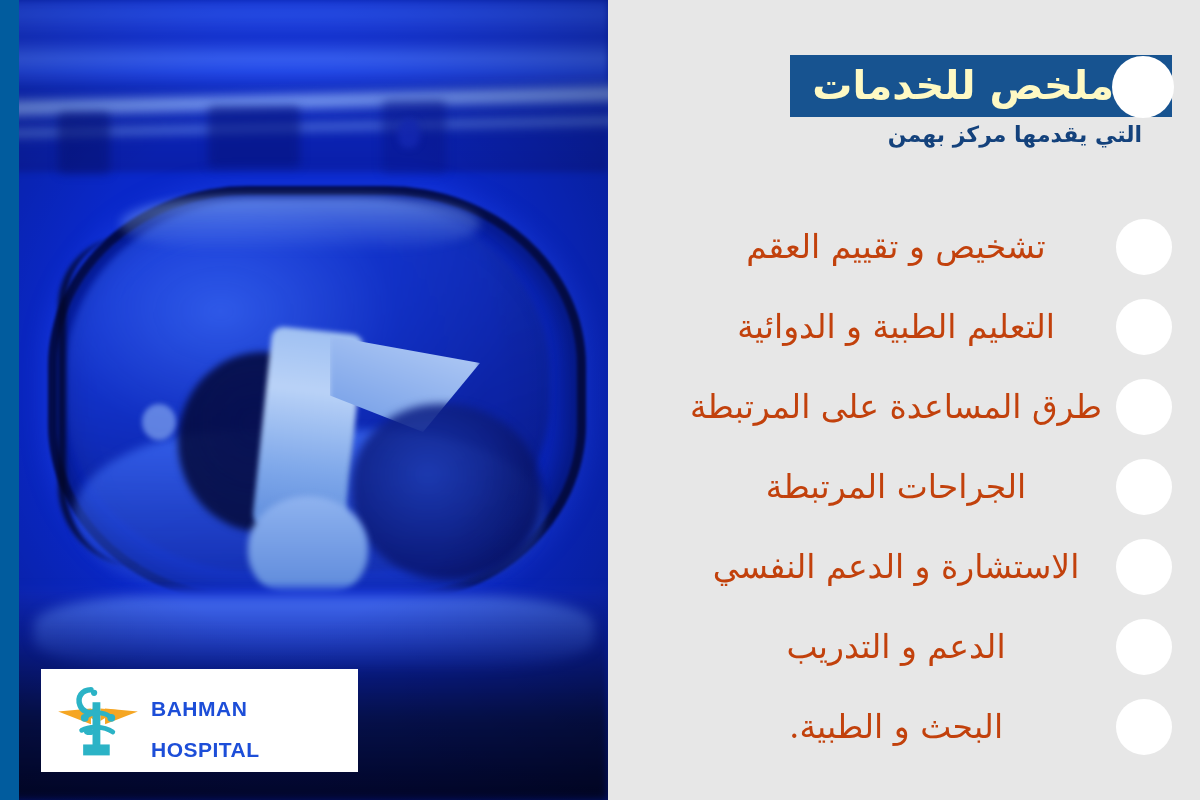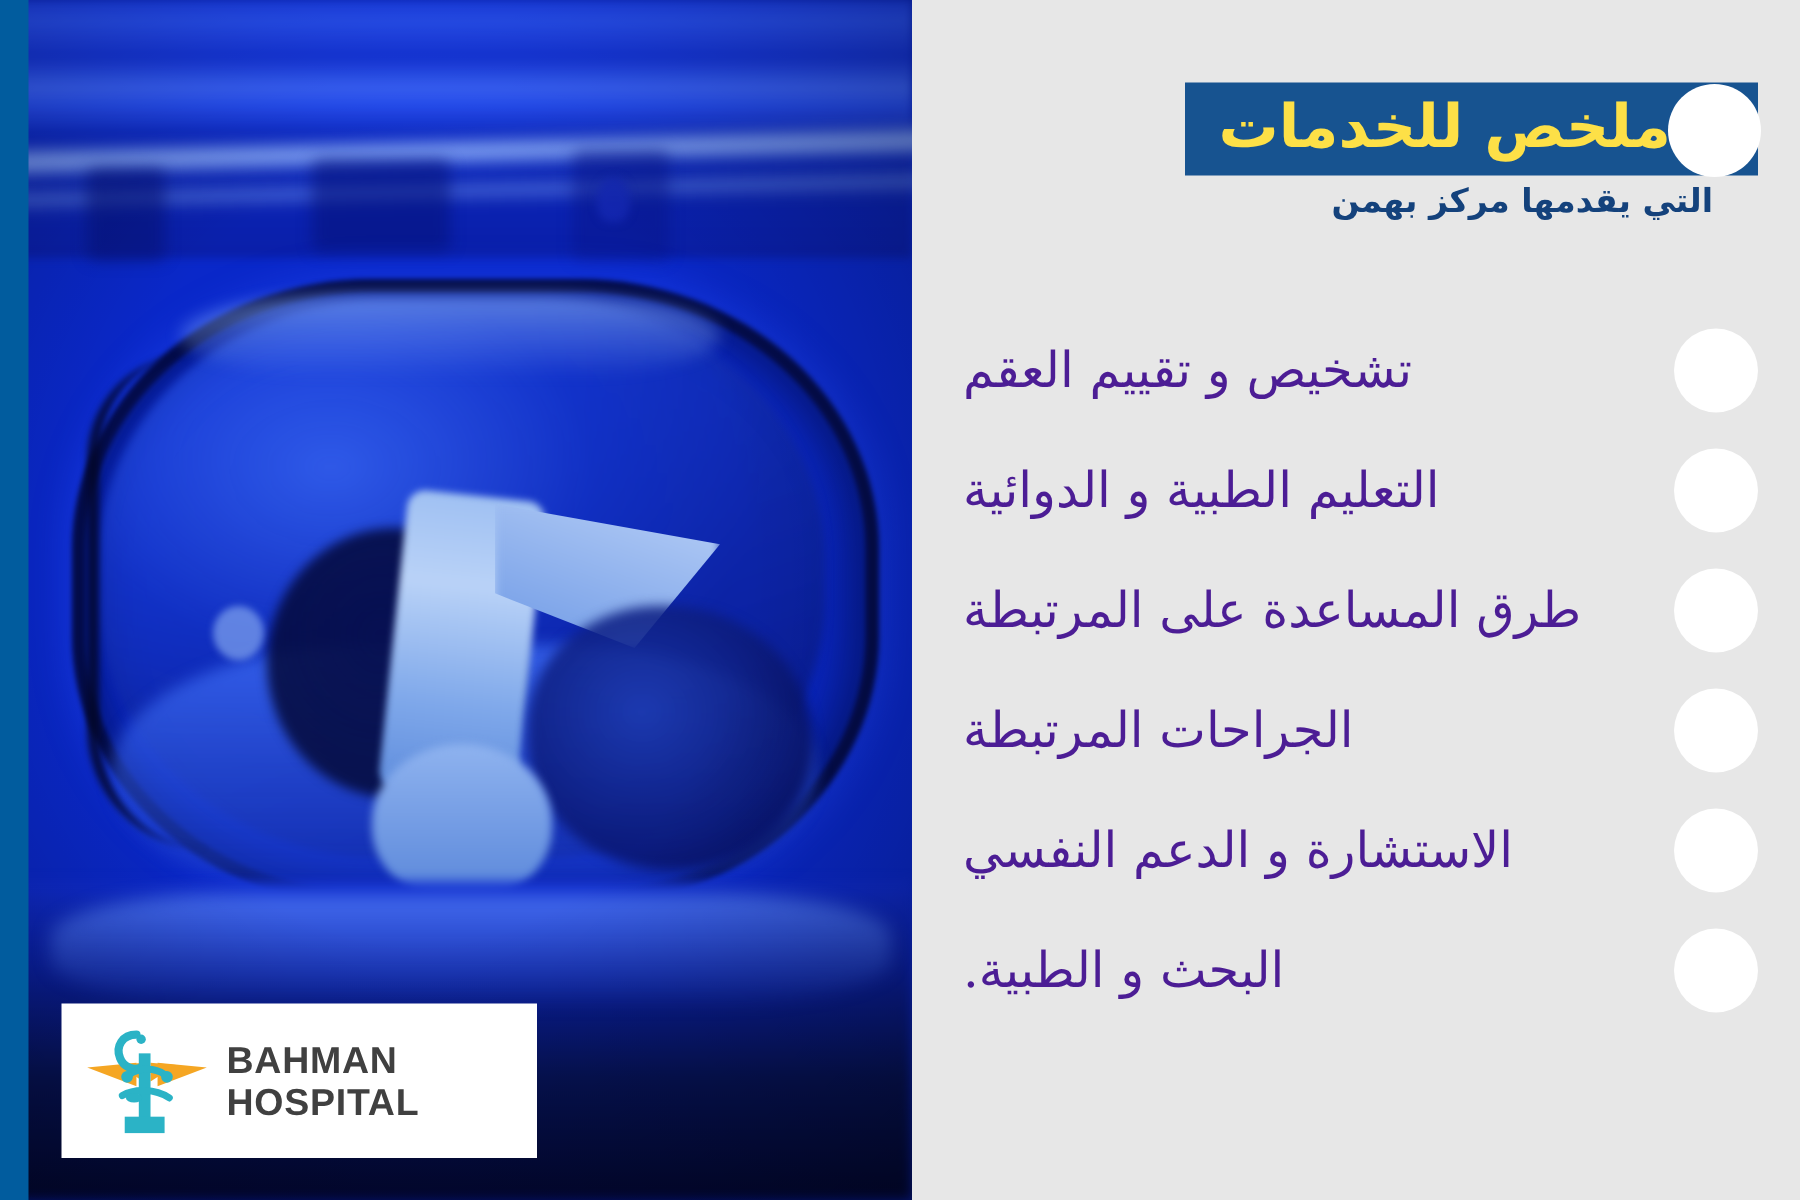--- a/index.html
+++ b/index.html
@@ -171,21 +171,21 @@
     z-index:8;
     direction:ltr;
   }
   .logo-emblem{width:86px;height:80px;flex:0 0 86px;}
   .logo-words{
     display:flex;flex-direction:column;justify-content:center;
     line-height:1.12;
   }
   .logo-words span{
     font-family:"Liberation Sans","DejaVu Sans",sans-serif;
-    font-weight:700;font-size:25px;letter-spacing:.5px;color:#404040;
+    font-weight:700;font-size:21px;letter-spacing:.5px;color:#1d4ed8;margin-top:17px;
   }
 
   
   .content{
     position:absolute;left:618px;top:0;width:582px;height:800px;
     background:#e7e7e7;
     direction:rtl;
   }
   .header{
     position:absolute;right:28px;top:50px;left:20px;height:130px;
@@ -195,21 +195,21 @@
     display:flex;align-items:center;justify-content:flex-start;
   }
   .title-dot{
     position:absolute;right:-2px;top:6px;
     width:62px;height:62px;border-radius:50%;
     background:#ffffff;z-index:3;
   }
   .title-badge{
     position:relative;z-index:2;
     background:#175390;
-    color:#fde047;
+    color:#fef9c3;
     font-family:"DejaVu Sans","Liberation Sans",sans-serif;
     font-weight:700;
     font-size:40px;
     line-height:1;
     padding:10px 58px 12px 22px;
     margin-right:0;
     white-space:nowrap;
     letter-spacing:0;
   }
   .subtitle{
@@ -234,24 +234,24 @@
   }
   .bullet{
     position:absolute;right:0;top:50%;
     transform:translateY(-50%);
     width:56px;height:56px;border-radius:50%;
     background:#ffffff;z-index:1;
   }
   .service-text{
     position:relative;z-index:2;
     width:100%;
-    text-align:left;
+    text-align:center;
     padding-right:22px;
     box-sizing:border-box;
-    color:#4c1d95;
+    color:#c2410c;
     font-family:"DejaVu Serif","Liberation Serif",serif;
     font-size:33px;
     line-height:1.28;
     font-weight:400;
   }
 </style>
 </head>
 <body>
 
 <div class="page">
@@ -333,18 +333,22 @@
       <li class="service-item">
         <span class="bullet"></span>
         <span class="service-text">الجراحات المرتبطة</span>
       </li>
       <li class="service-item">
         <span class="bullet"></span>
         <span class="service-text">الاستشارة و الدعم النفسي</span>
       </li>
       <li class="service-item">
         <span class="bullet"></span>
+        <span class="service-text">الدعم و التدريب</span>
+      </li>
+      <li class="service-item">
+        <span class="bullet"></span>
         <span class="service-text">البحث و الطبية.</span>
       </li>
     </ul>
 
   </div>
 </div>
 
 </body></html>

